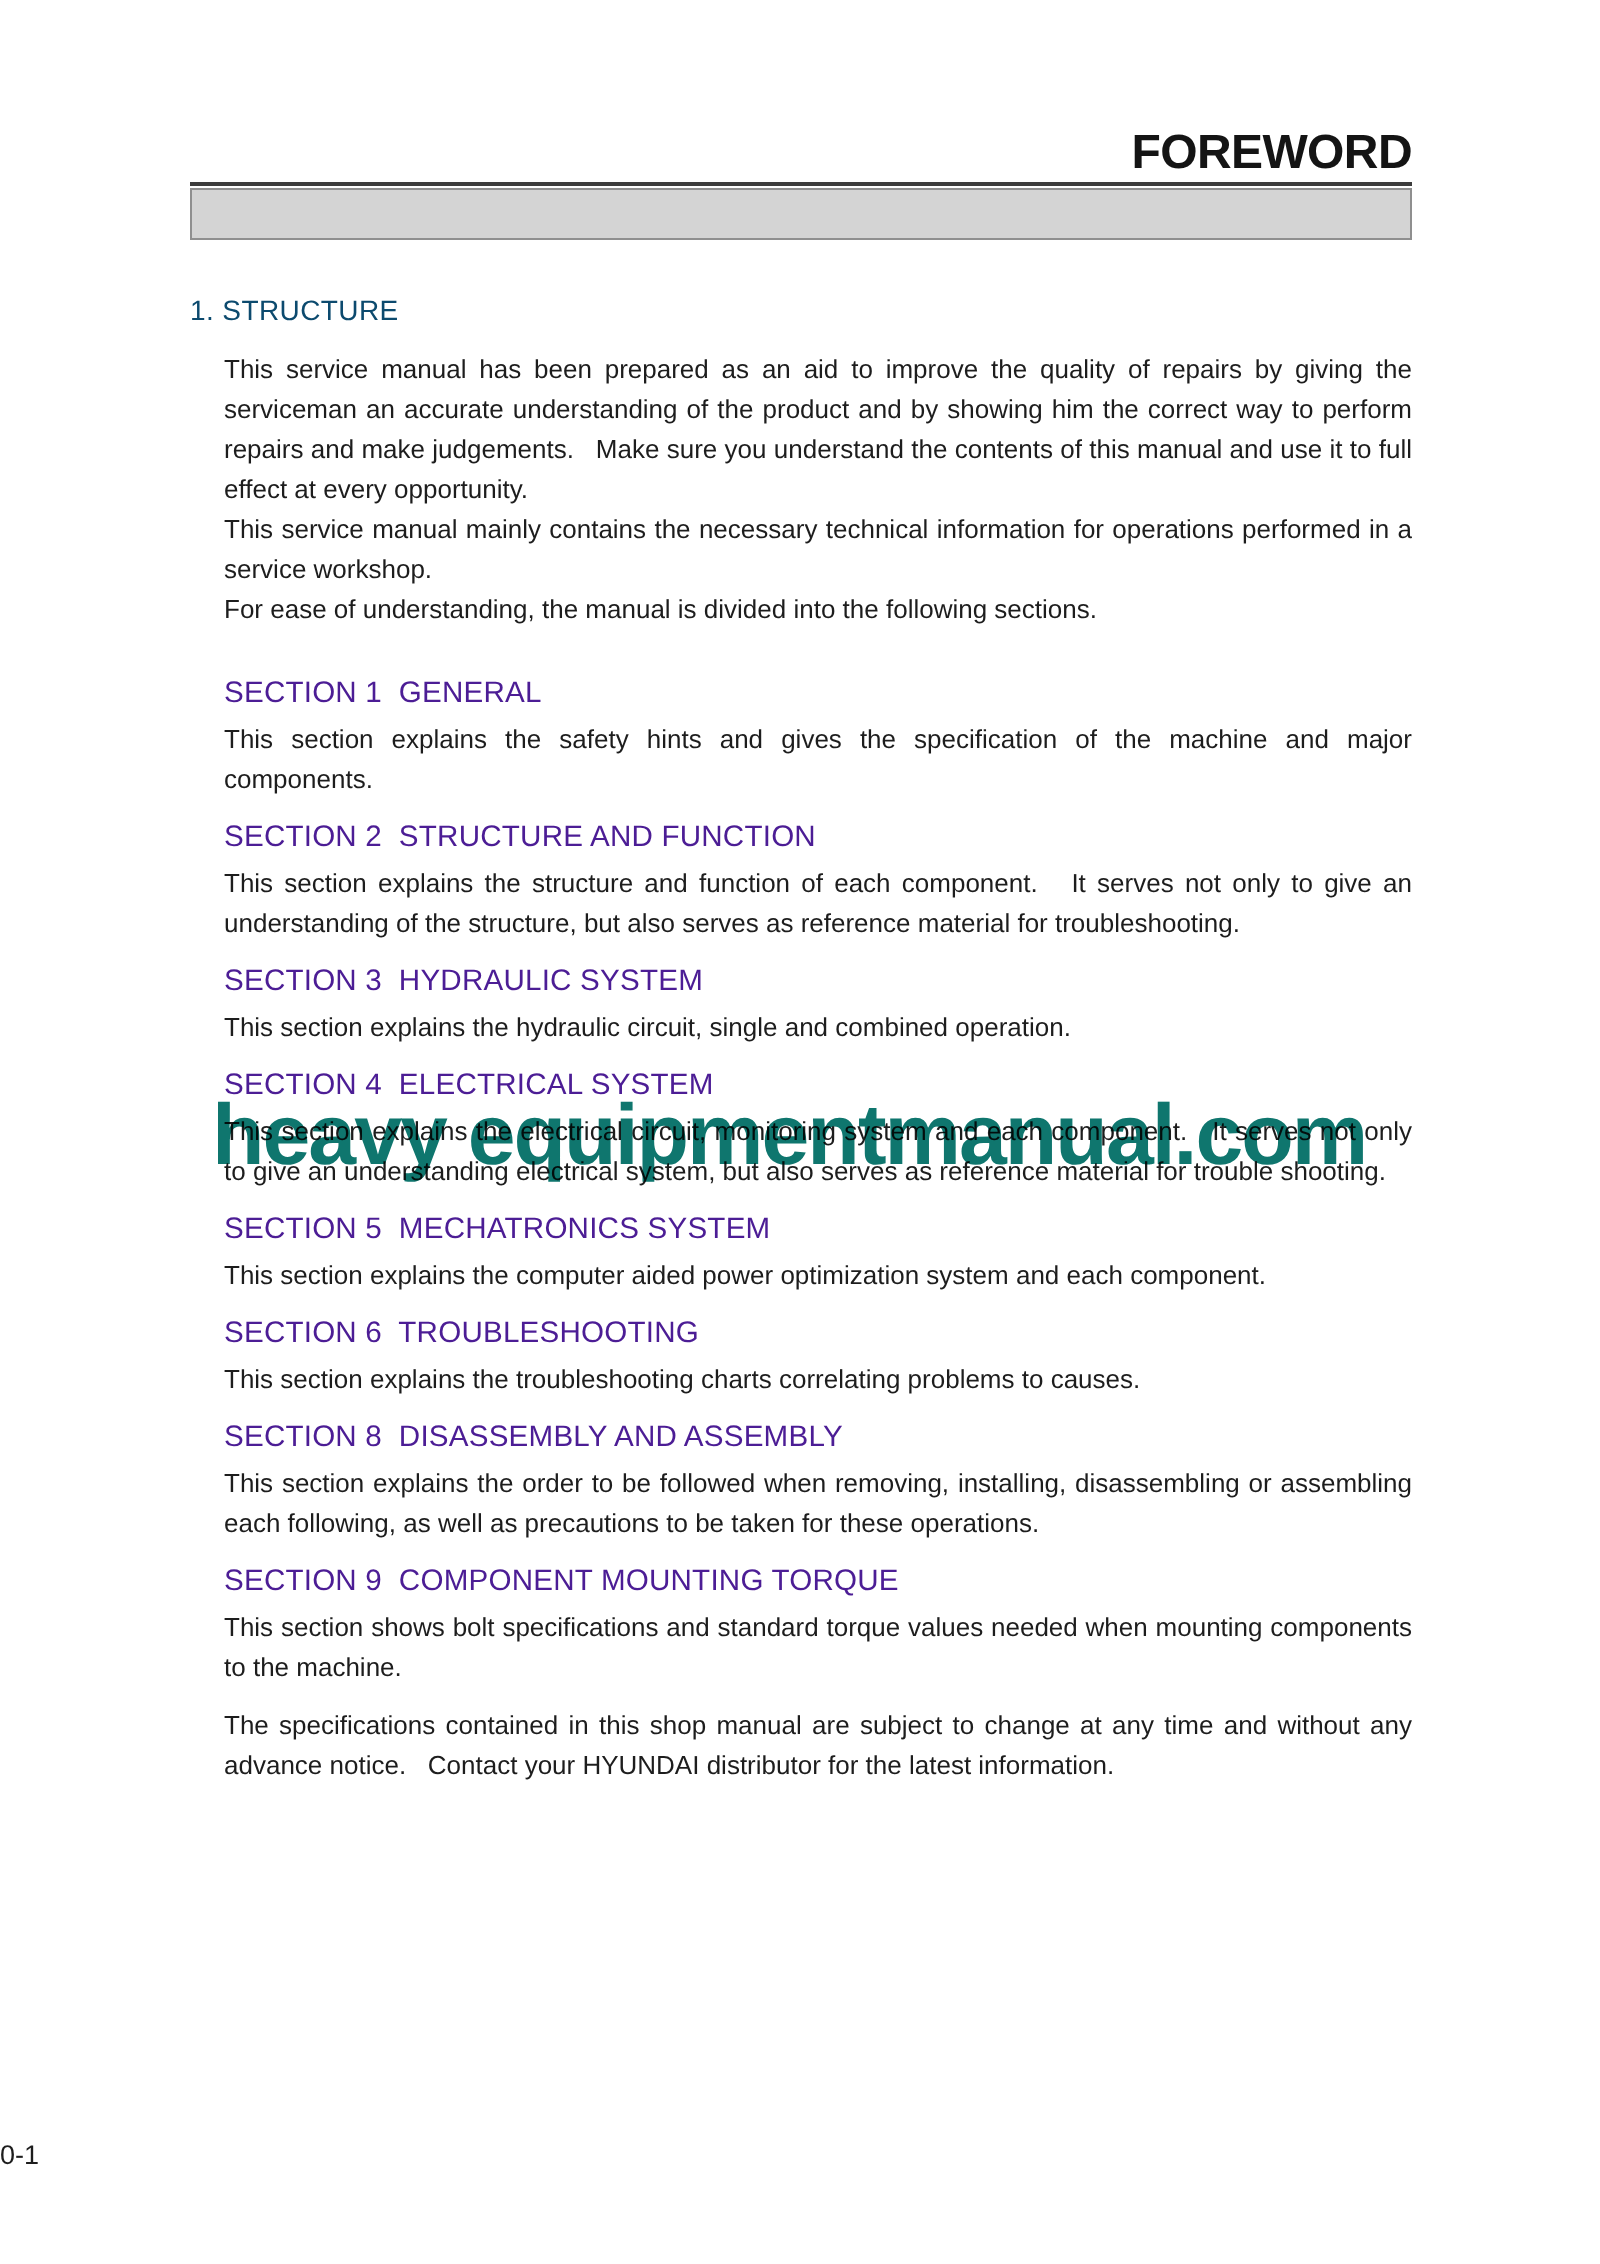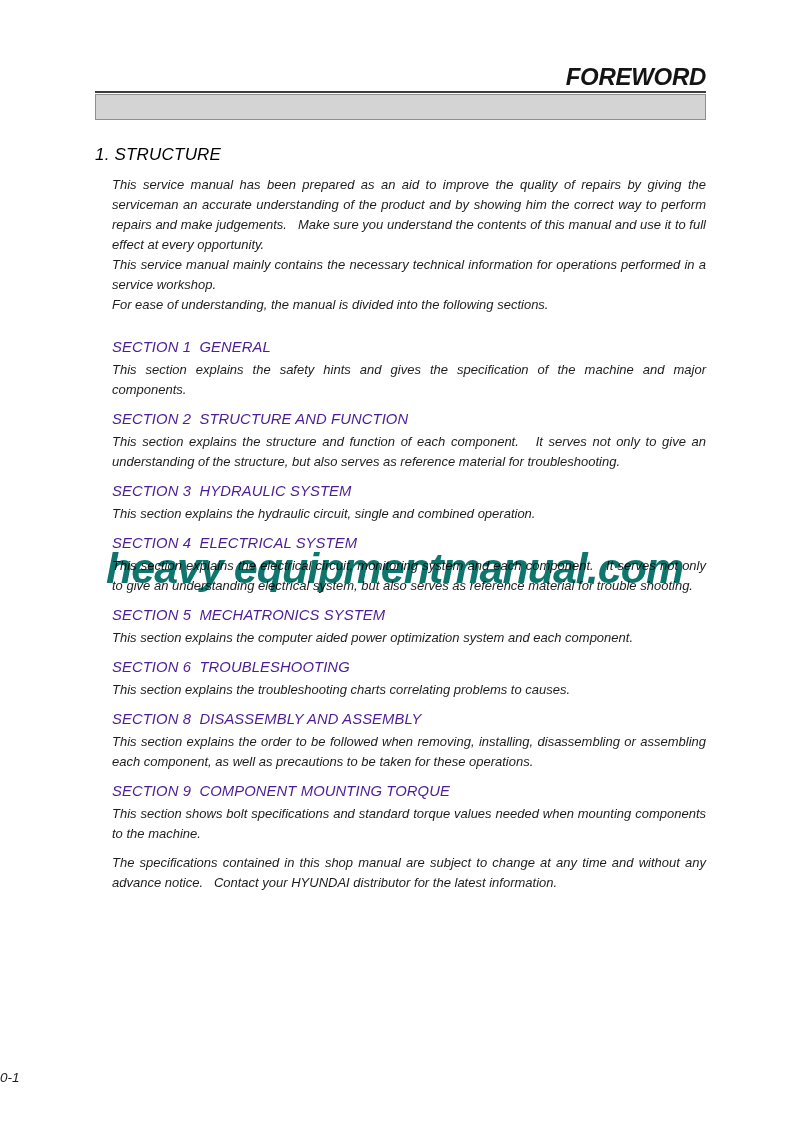--- a/index.html
+++ b/index.html
@@ -3,38 +3,37 @@
 <meta charset="utf-8">
 <style>
   html,body{margin:0;padding:0;background:#ffffff;}
   .page{
     position:relative;
     width:800px;height:1132px;
     background:#ffffff;
     font-family:"Liberation Sans", sans-serif;
     color:#1d1d1d;
     overflow:hidden;
-    font-style:italic;
   }
   
   .header{position:absolute;left:95px;top:64px;width:611px;}
   .page-title{
     margin:0;text-align:right;
     font-size:24px;font-weight:bold;letter-spacing:-0.3px;
     color:#141414;line-height:26px;
   }
   .title-rule{height:2px;background:#3c3c3c;margin-top:1px;}
   .header-bar{
     margin-top:1px;height:24px;
     background:#d4d4d4;border:1px solid #8f8f8f;
   }
   
   .main{position:absolute;left:95px;top:146px;width:611px;}
   .struct-heading{
-    margin:0;font-size:17px;font-weight:normal;color:#000000;
+    margin:0;font-size:14px;font-weight:normal;color:#0c4a6e;
     letter-spacing:0.2px;line-height:18px;
   }
   .content{margin-left:17px;}
   .intro{margin-top:11px;}
   p.body-text{
     margin:0;font-size:13px;line-height:20px;
     text-align:justify;white-space:pre-wrap;color:#1d1d1d;
   }
   .sections{margin-top:22px;}
   .sec{margin-bottom:9px;}
@@ -98,21 +97,21 @@
         <div class="sec">
           <h3 class="sec-title">SECTION 5  MECHATRONICS SYSTEM</h3>
           <p class="body-text">This section explains the computer aided power optimization system and each component.</p>
         </div>
         <div class="sec">
           <h3 class="sec-title">SECTION 6  TROUBLESHOOTING</h3>
           <p class="body-text">This section explains the troubleshooting charts correlating problems to causes.</p>
         </div>
         <div class="sec">
           <h3 class="sec-title">SECTION 8  DISASSEMBLY AND ASSEMBLY</h3>
-          <p class="body-text">This section explains the order to be followed when removing, installing, disassembling or assembling each component, as well as precautions to be taken for these operations.</p>
+          <p class="body-text">This section explains the order to be followed when removing, installing, disassembling or assembling each following, as well as precautions to be taken for these operations.</p>
         </div>
         <div class="sec">
           <h3 class="sec-title">SECTION 9  COMPONENT MOUNTING TORQUE</h3>
           <p class="body-text">This section shows bolt specifications and standard torque values needed when mounting components to the machine.</p>
         </div>
       </div>
 
       <p class="body-text closing">The specifications contained in this shop manual are subject to change at any time and without any advance notice.   Contact your HYUNDAI distributor for the latest information.</p>
     </div>
   </div>

